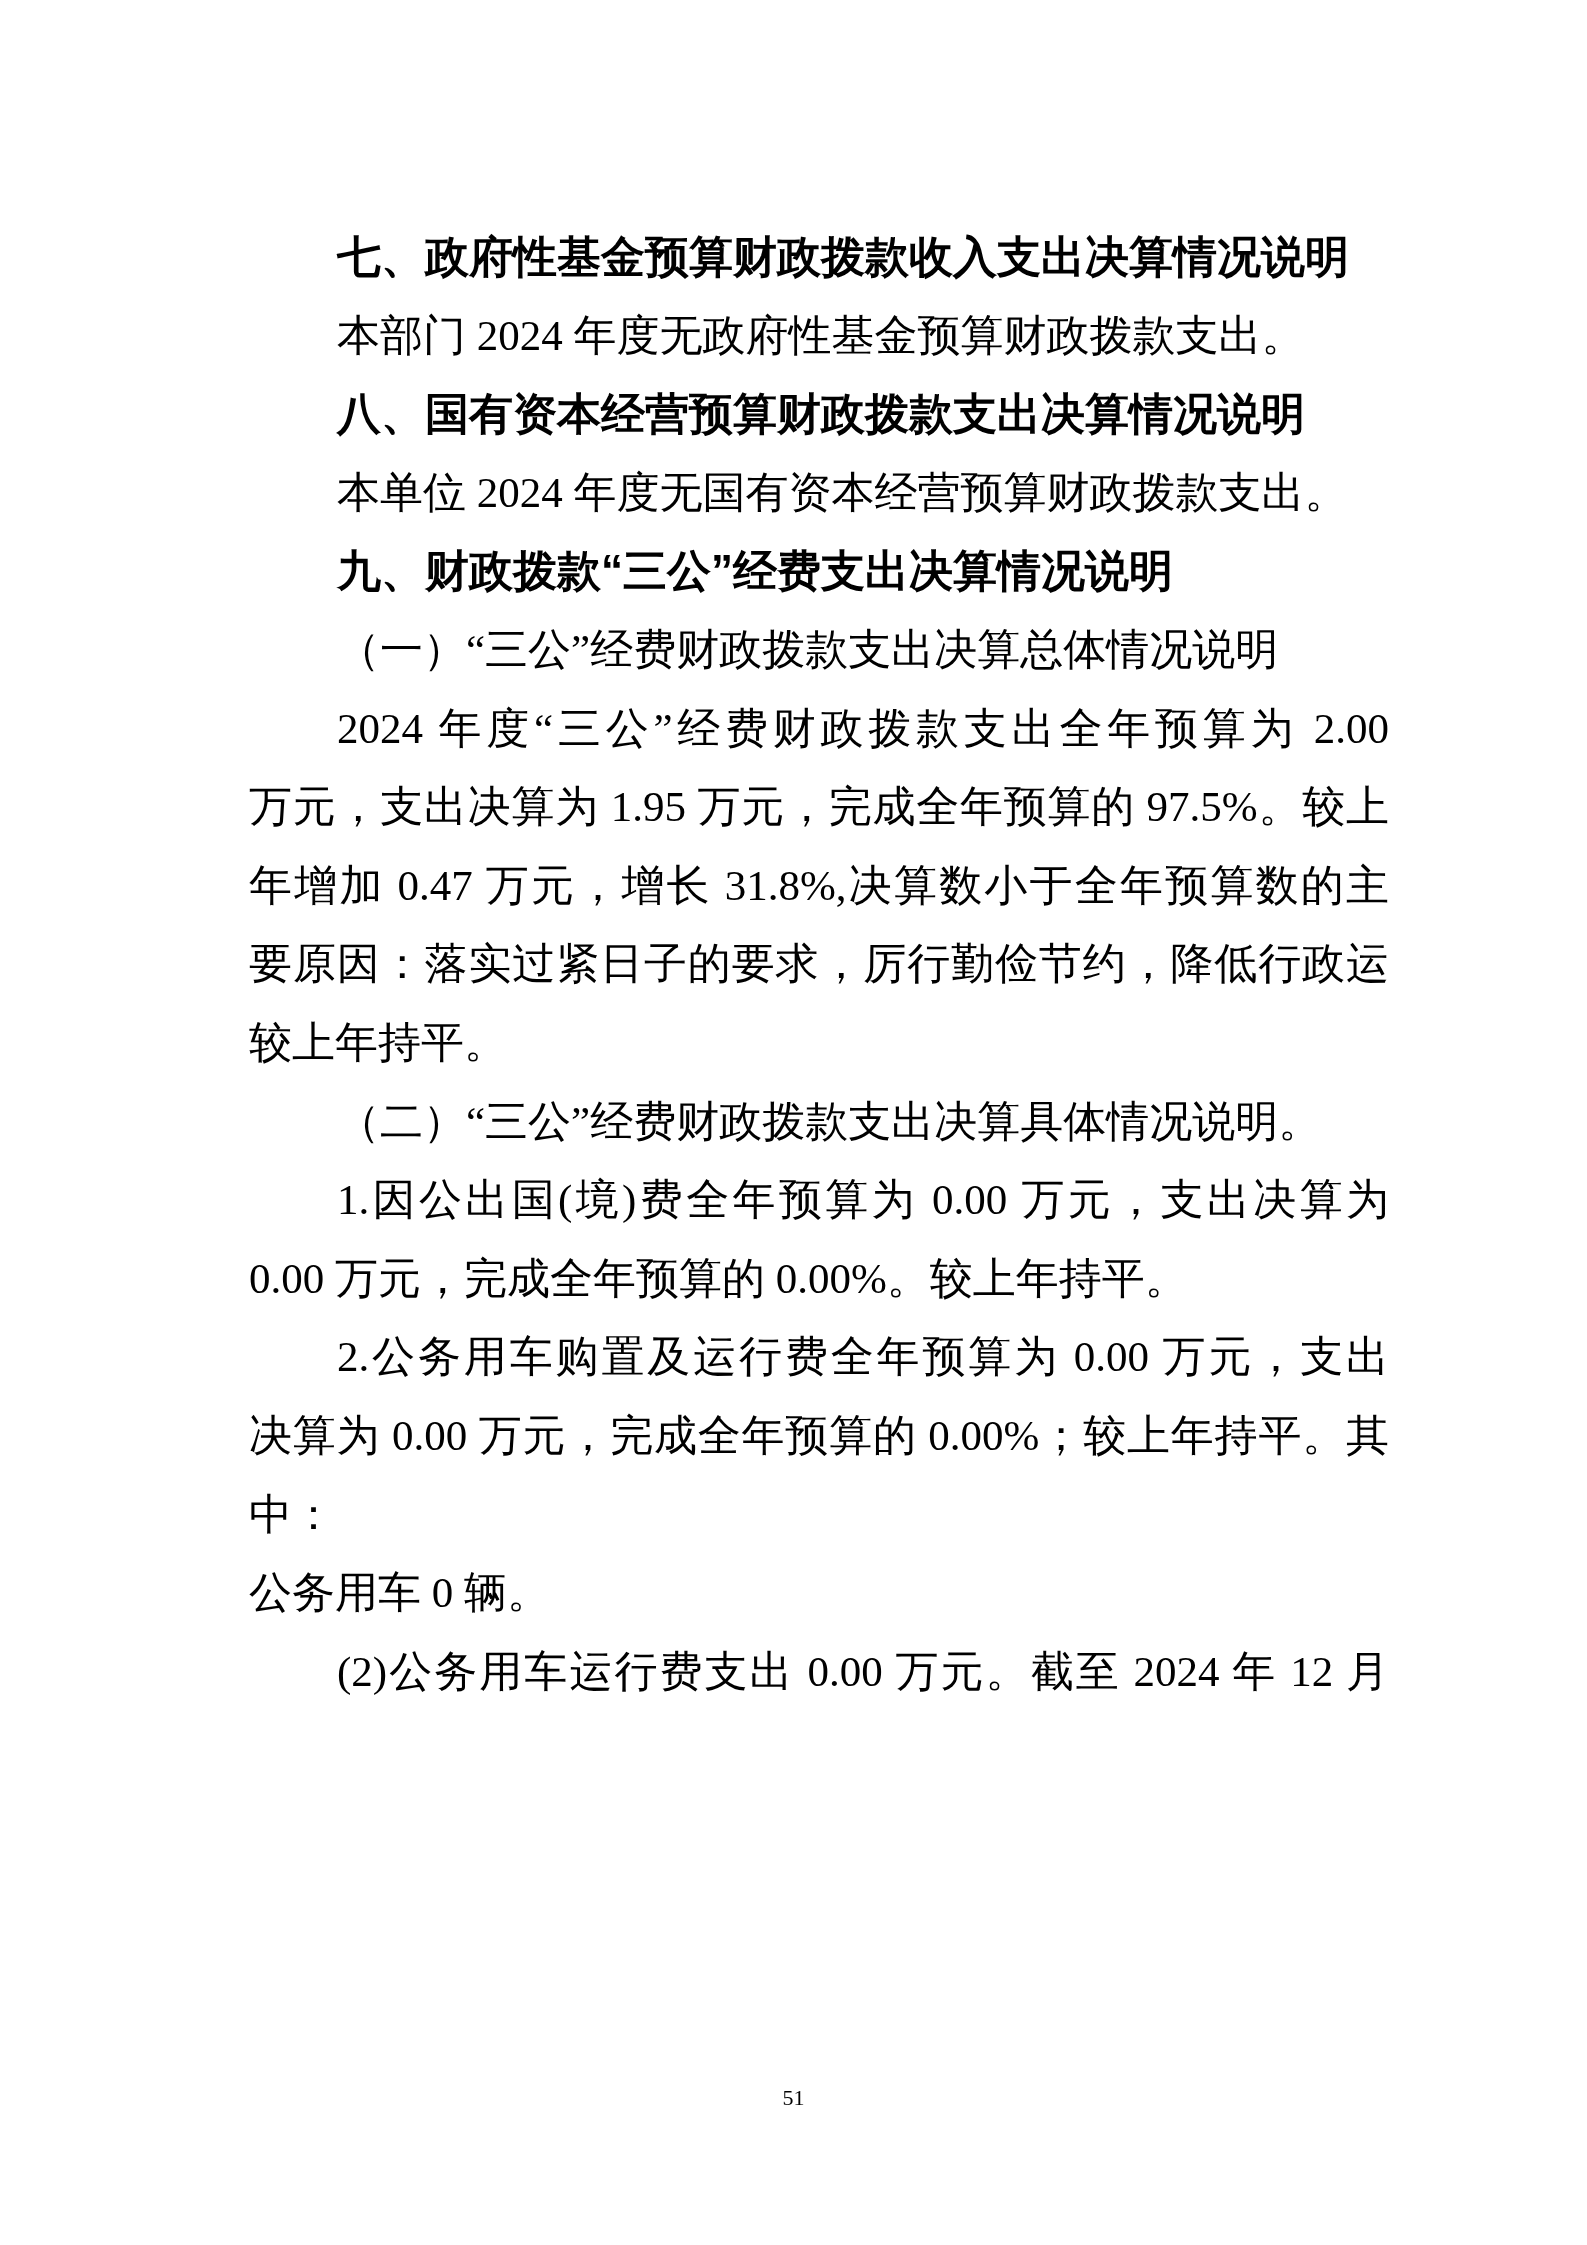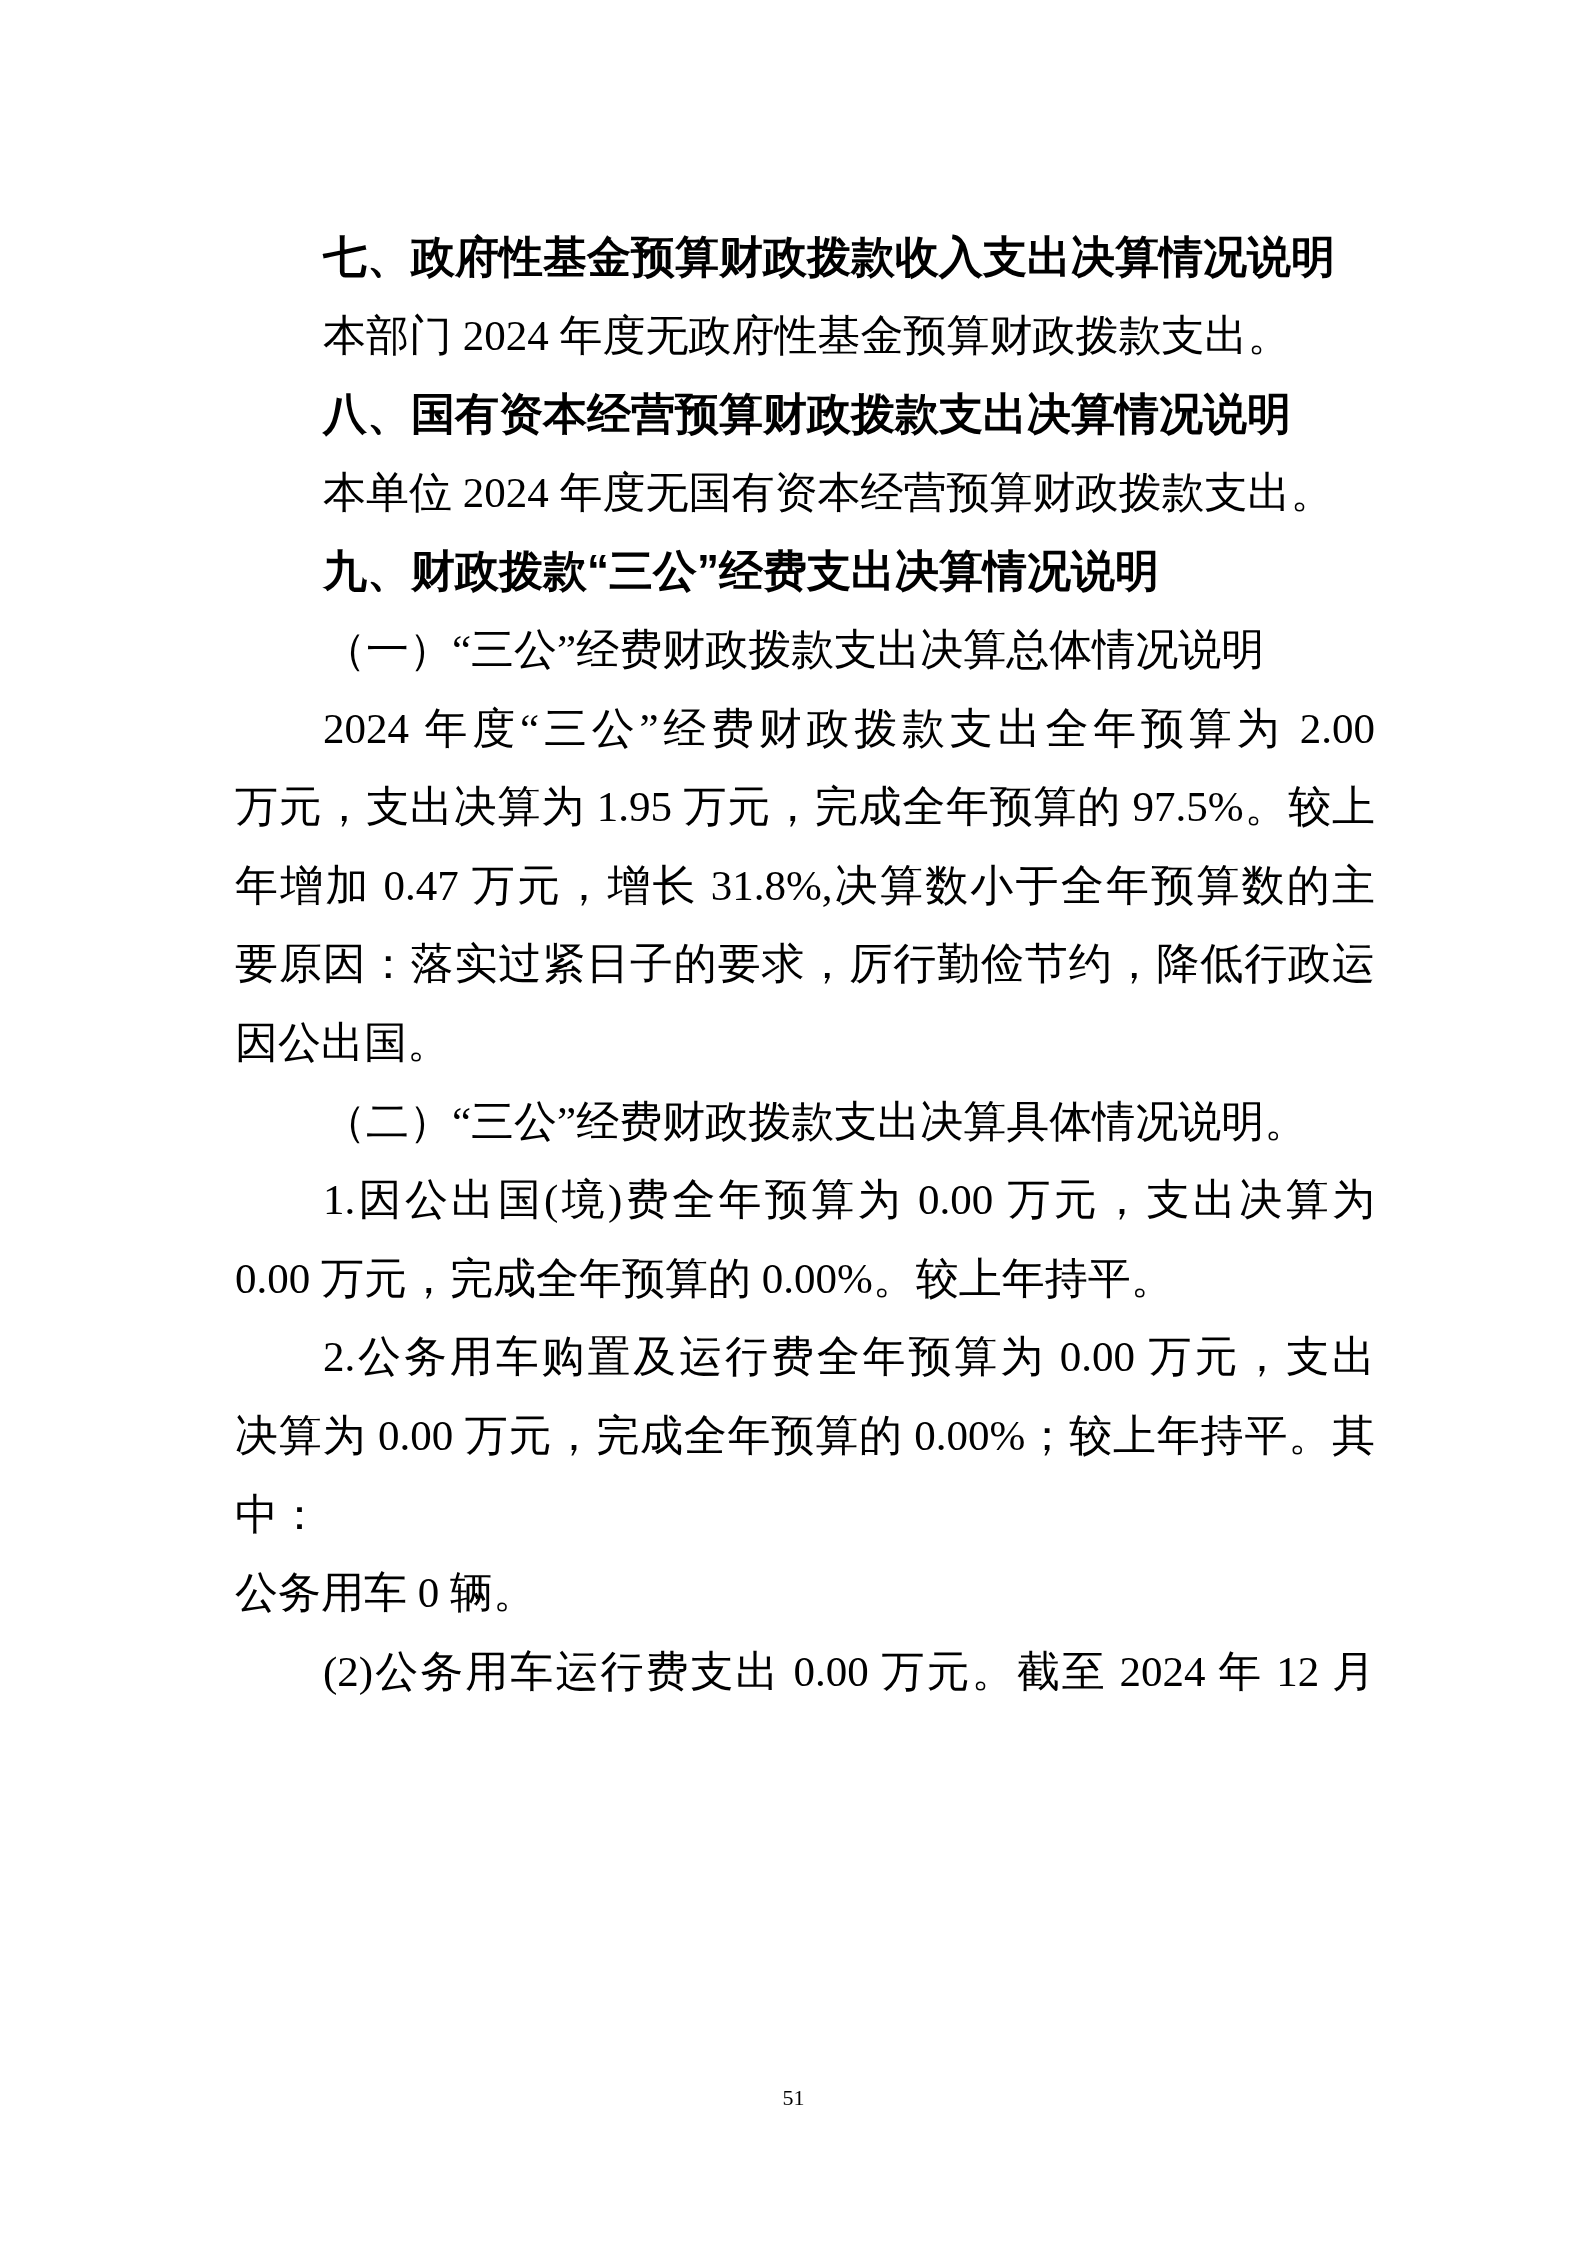--- a/index.html
+++ b/index.html
@@ -10,21 +10,21 @@
   body {
     position: relative;
     width: 1587px;
     height: 2245px;
     overflow: hidden;
     font-family: "Liberation Serif", "DejaVu Serif", serif;
     color: #000000;
   }
   .text-block {
     position: absolute;
-    left: 235px;
+    left: 249px;
     top: 218px;
     width: 1140px;
   }
   .doc-line {
     font-size: 43px;
     line-height: 78.6px;
     color: #000000;
     text-align: left;
     white-space: normal;
   }
@@ -58,21 +58,21 @@
     <div class="doc-line heading indent">七、政府性基金预算财政拨款收入支出决算情况说明</div>
     <div class="doc-line indent">本部门 2024 年度无政府性基金预算财政拨款支出。</div>
     <div class="doc-line heading indent">八、国有资本经营预算财政拨款支出决算情况说明</div>
     <div class="doc-line indent">本单位 2024 年度无国有资本经营预算财政拨款支出。</div>
     <div class="doc-line heading indent">九、财政拨款“三公”经费支出决算情况说明</div>
     <div class="doc-line indent">（一）“三公”经费财政拨款支出决算总体情况说明</div>
     <div class="doc-line indent fill">2024 年度“三公”经费财政拨款支出全年预算为 2.00</div>
     <div class="doc-line fill">万元，支出决算为 1.95 万元，完成全年预算的 97.5%。较上</div>
     <div class="doc-line fill">年增加 0.47 万元，增长 31.8%,决算数小于全年预算数的主</div>
     <div class="doc-line fill">要原因：落实过紧日子的要求，厉行勤俭节约，降低行政运</div>
-    <div class="doc-line">因公出国。</div>
+    <div class="doc-line">较上年持平。</div>
     <div class="doc-line indent">（二）“三公”经费财政拨款支出决算具体情况说明。</div>
     <div class="doc-line indent fill">1.因公出国(境)费全年预算为 0.00 万元，支出决算为</div>
     <div class="doc-line">0.00 万元，完成全年预算的 0.00%。较上年持平。</div>
     <div class="doc-line indent fill">2.公务用车购置及运行费全年预算为 0.00 万元，支出</div>
     <div class="doc-line fill">决算为 0.00 万元，完成全年预算的 0.00%；较上年持平。其</div>
     <div class="doc-line">中：</div>
     <div class="doc-line">公务用车 0 辆。</div>
     <div class="doc-line indent fill">(2)公务用车运行费支出 0.00 万元。截至 2024 年 12 月</div>
   </div>
 

